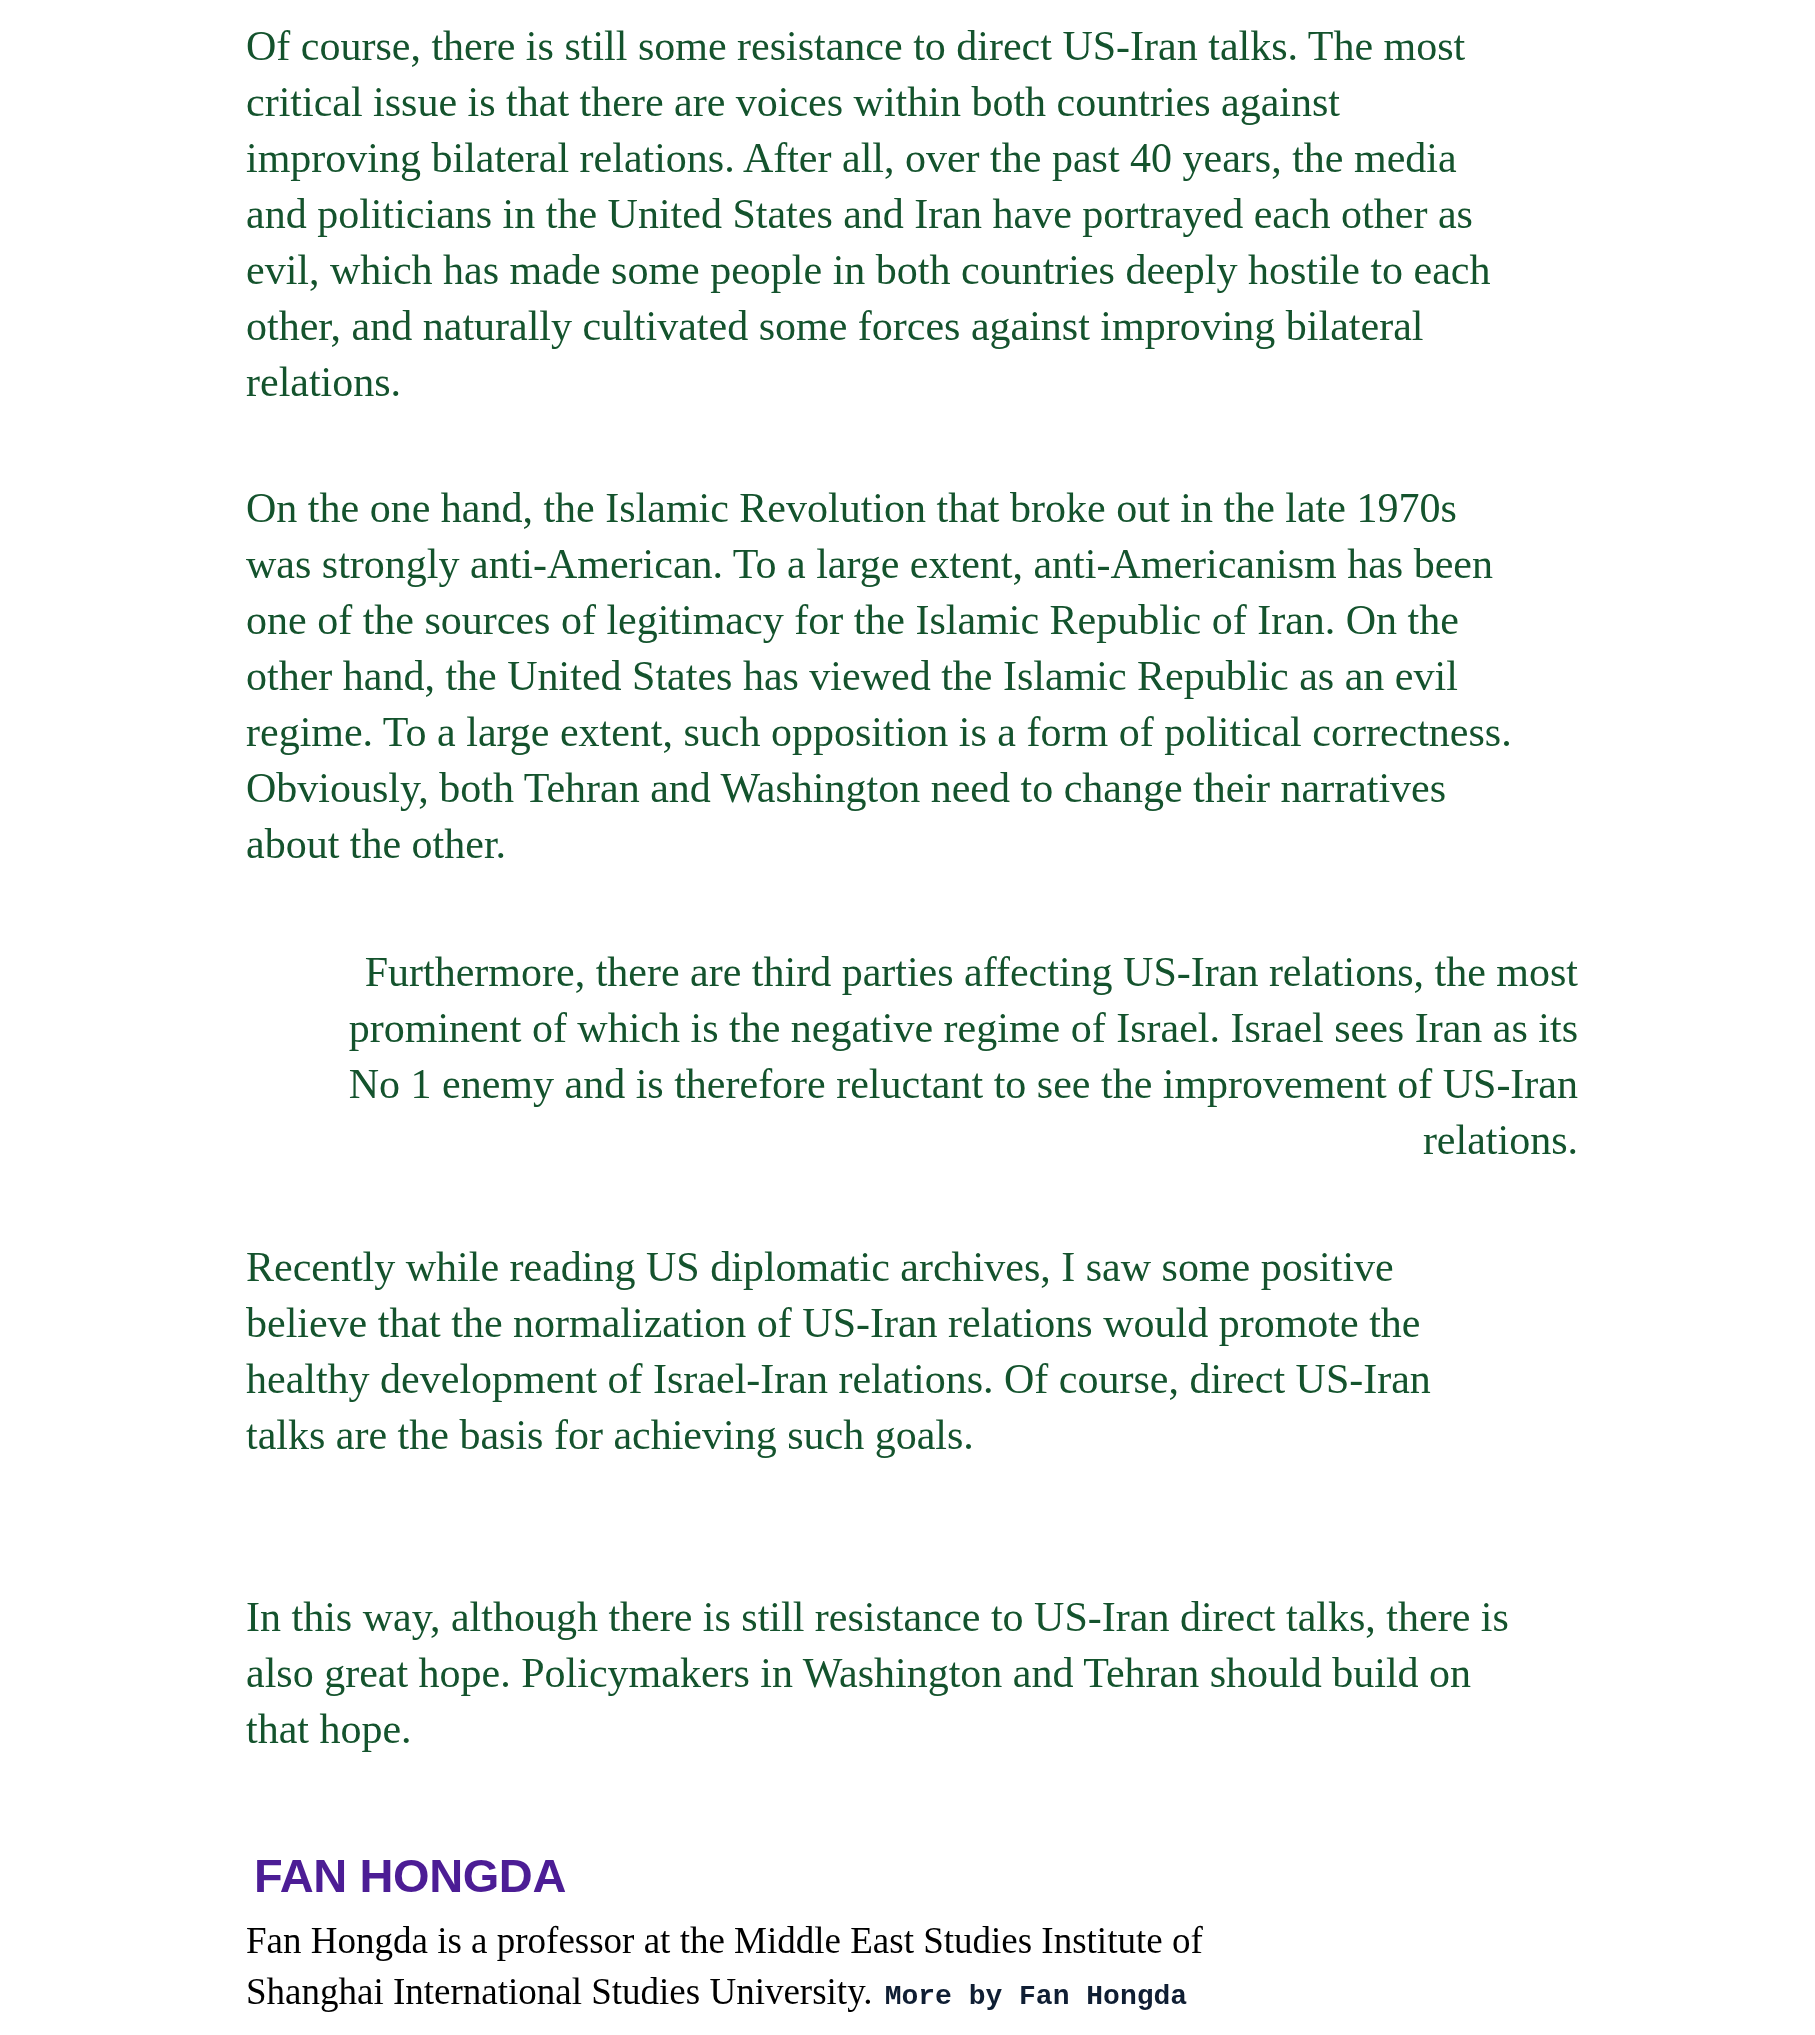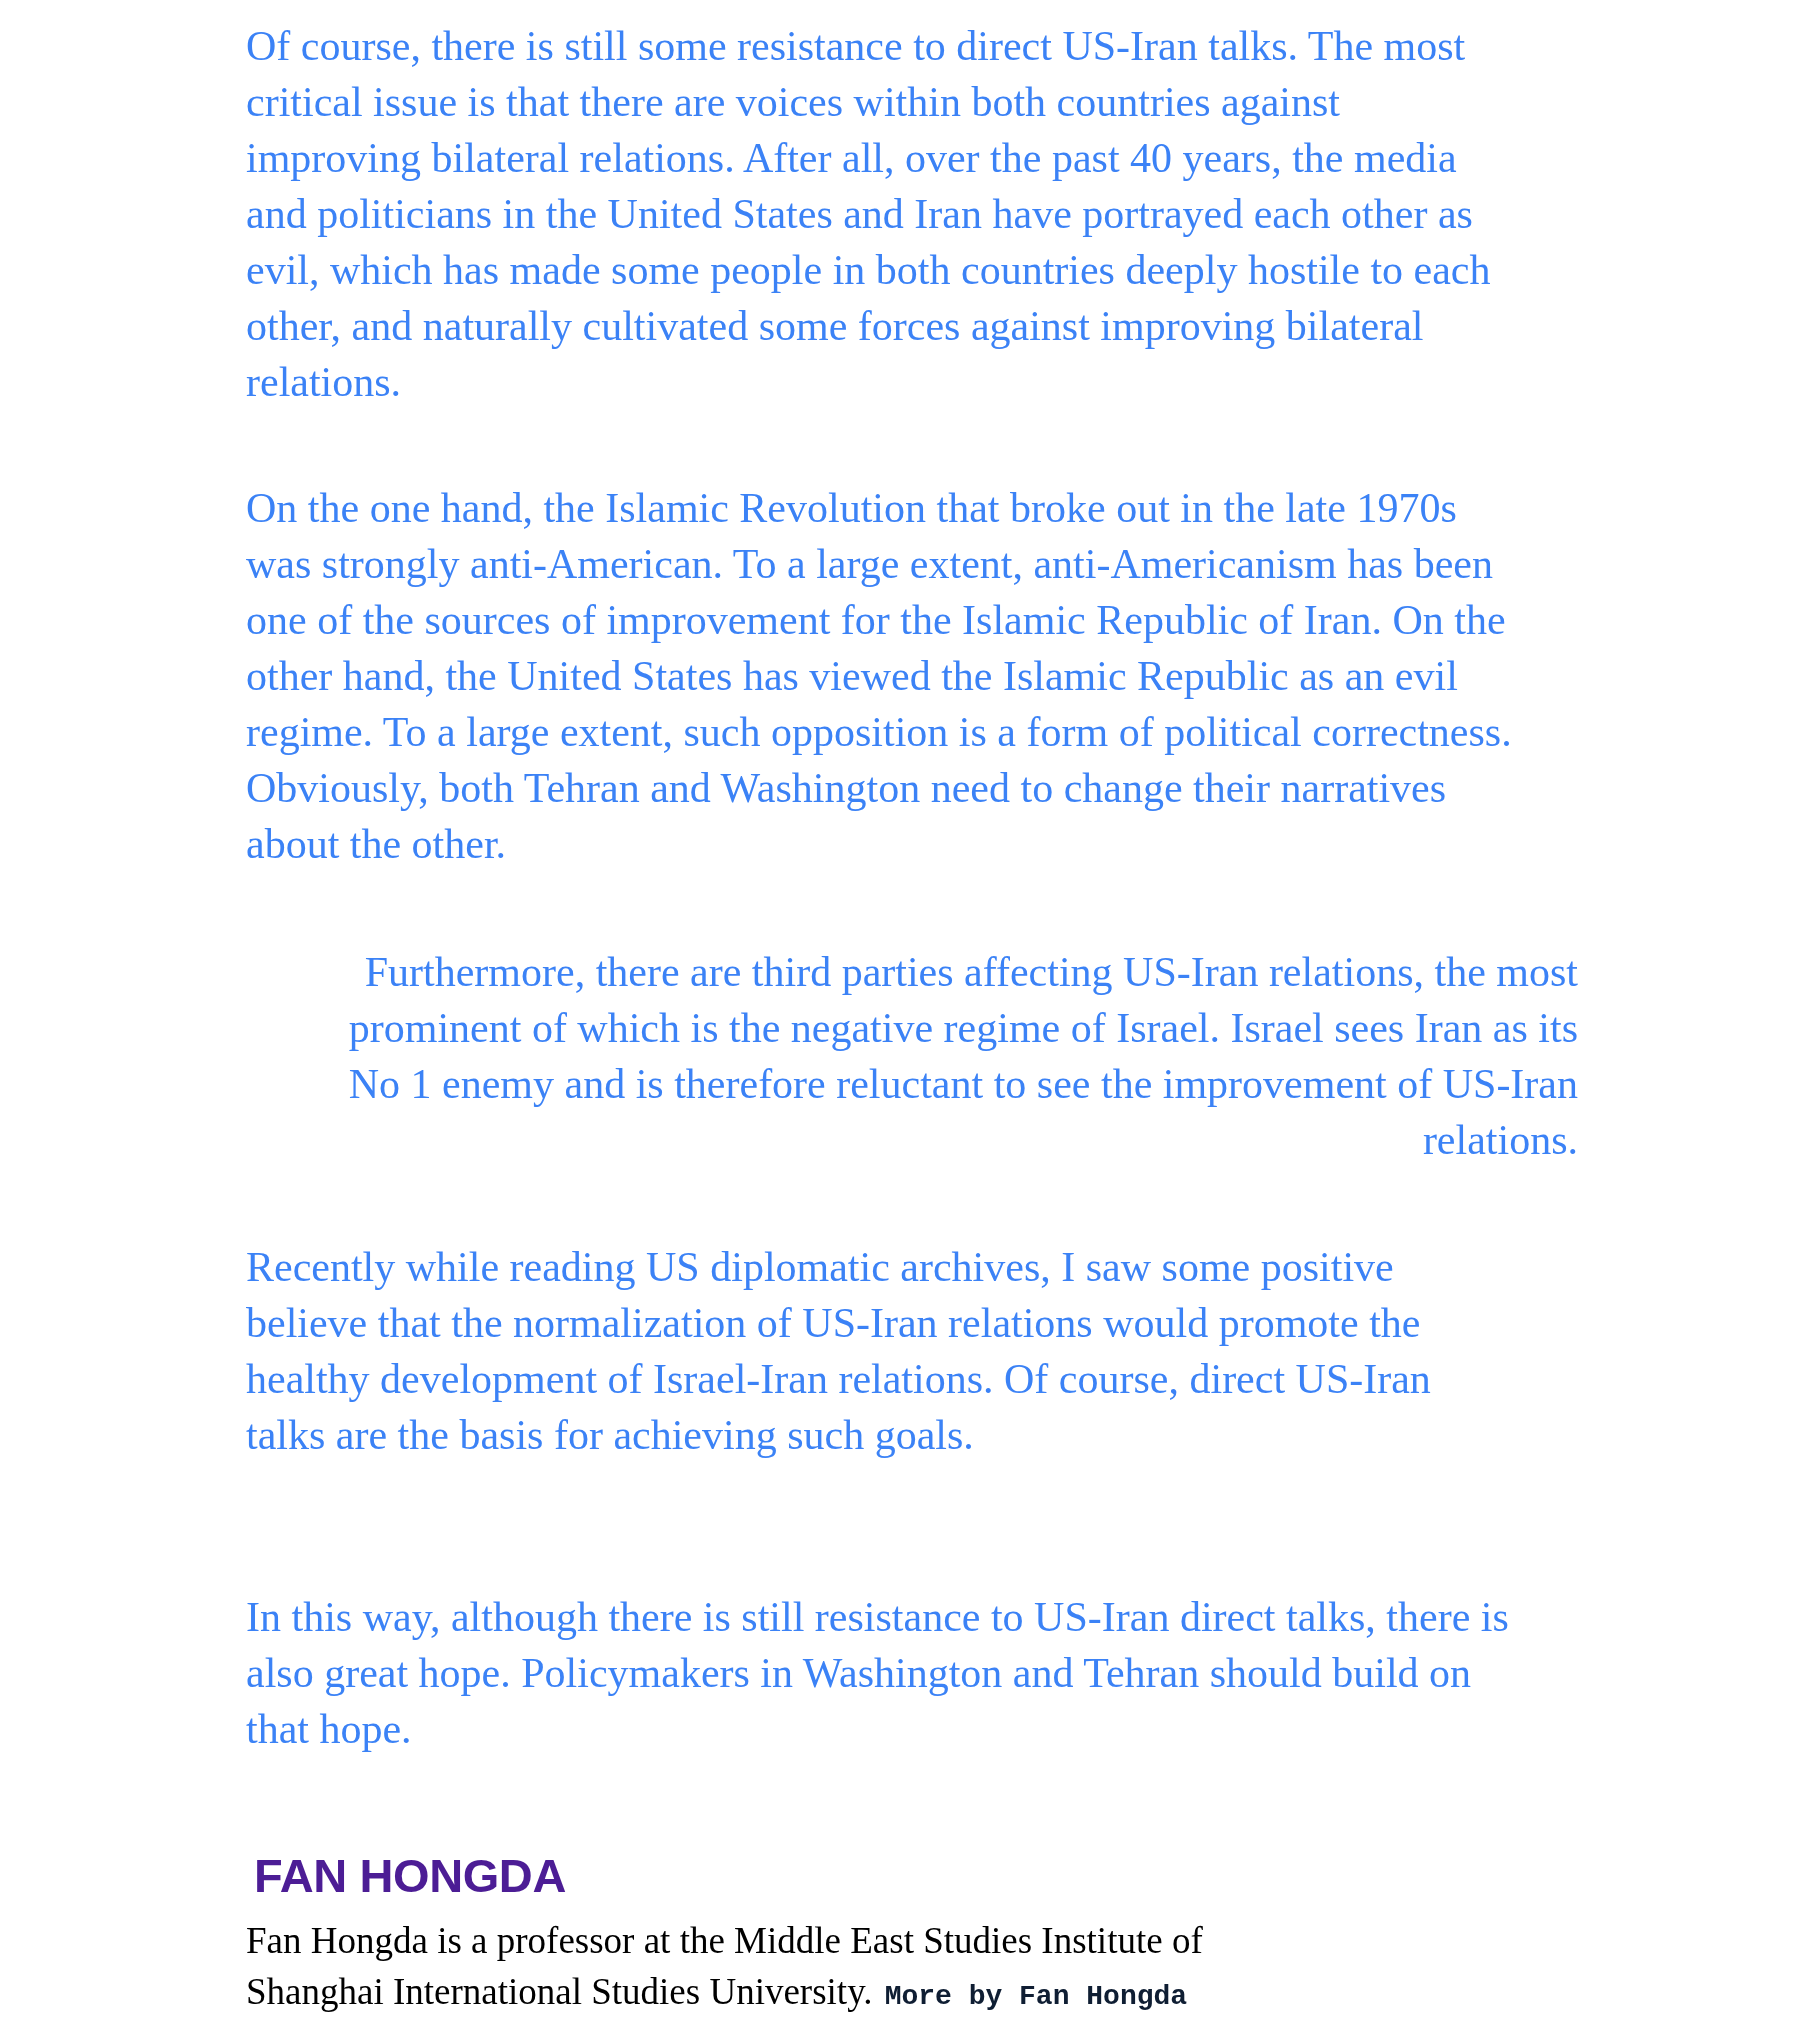--- a/index.html
+++ b/index.html
@@ -22,21 +22,21 @@
     height: 2035px;
   }
   .para {
     position: absolute;
     left: 246px;
     width: 1332px;
     margin: 0;
     font-family: "Liberation Serif", "DejaVu Serif", serif;
     font-size: 42px;
     line-height: 56px;
-    color: #3b82f6;
+    color: #14532d;
     white-space: nowrap;
   }
   .para .line {
     display: block;
     height: 56px;
   }
   #p1 { top: 17.6px; }
   #p2 { top: 480px; }
   #p3 { top: 944px; text-align: right; }
   #p4 { top: 1239px; }
@@ -92,21 +92,21 @@
     <span class="line">improving bilateral relations. After all, over the past 40 years, the media</span>
     <span class="line">and politicians in the United States and Iran have portrayed each other as</span>
     <span class="line">evil, which has made some people in both countries deeply hostile to each</span>
     <span class="line">other, and naturally cultivated some forces against improving bilateral</span>
     <span class="line">relations.</span>
   </p>
 
   <p class="para" id="p2">
     <span class="line">On the one hand, the Islamic Revolution that broke out in the late 1970s</span>
     <span class="line">was strongly anti-American. To a large extent, anti-Americanism has been</span>
-    <span class="line">one of the sources of improvement for the Islamic Republic of Iran. On the</span>
+    <span class="line">one of the sources of legitimacy for the Islamic Republic of Iran. On the</span>
     <span class="line">other hand, the United States has viewed the Islamic Republic as an evil</span>
     <span class="line">regime. To a large extent, such opposition is a form of political correctness.</span>
     <span class="line">Obviously, both Tehran and Washington need to change their narratives</span>
     <span class="line">about the other.</span>
   </p>
 
   <p class="para" id="p3">
     <span class="line">Furthermore, there are third parties affecting US-Iran relations, the most</span>
     <span class="line">prominent of which is the negative regime of Israel. Israel sees Iran as its</span>
     <span class="line">No 1 enemy and is therefore reluctant to see the improvement of US-Iran</span>

